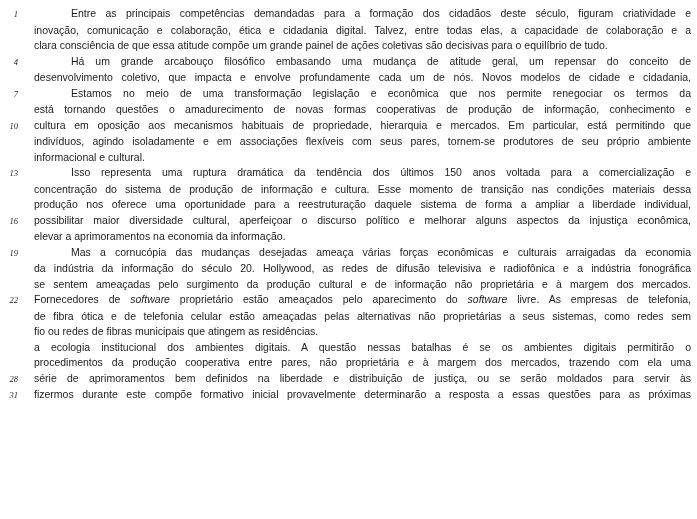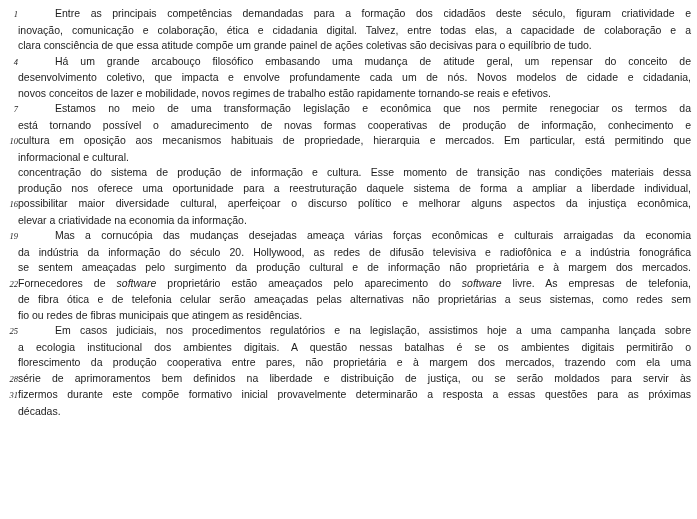--- a/index.html
+++ b/index.html
@@ -35,21 +35,21 @@
     flex: 0 0 16px;
     width: 16px;
     text-align: right;
     font-style: italic;
     font-family: "Liberation Serif", "DejaVu Serif", serif;
     font-size: 8.5px;
     color: #1c1c1c;
   }
   .txt {
     flex: 1 1 auto;
-    margin-left: 0;
+    margin-left: 16px;
     text-align: justify;
     text-align-last: justify;
     text-justify: inter-word;
   }
   .line.end .txt {
     text-align-last: left;
   }
   .line.indent .txt {
     text-indent: 37px;
   }
@@ -75,98 +75,94 @@
         <span class="txt">clara consciência de que essa atitude compõe um grande painel de ações coletivas são decisivas para o equilíbrio de tudo.</span>
       </div>
       <div class="line indent">
         <span class="num">4</span>
         <span class="txt">Há um grande arcabouço filosófico embasando uma mudança de atitude geral, um repensar do conceito de</span>
       </div>
       <div class="line">
         <span class="num"></span>
         <span class="txt">desenvolvimento coletivo, que impacta e envolve profundamente cada um de nós. Novos modelos de cidade e cidadania,</span>
       </div>
-      <div class="line end">
-        <span class="num"></span>
-        <span class="txt">novos conceitos de lazer e mobilidade, novos regimes de trabalho estão rapidamente tornando-se reais e efetivos.</span>
-      </div>
       <div class="line indent">
         <span class="num">7</span>
         <span class="txt">Estamos no meio de uma transformação legislação e econômica que nos permite renegociar os termos da</span>
       </div>
       <div class="line">
         <span class="num"></span>
-        <span class="txt">está tornando possível o amadurecimento de novas formas cooperativas de produção de informação, conhecimento e</span>
+        <span class="txt">está tornando questões o amadurecimento de novas formas cooperativas de produção de informação, conhecimento e</span>
       </div>
       <div class="line">
         <span class="num">10</span>
         <span class="txt">cultura em oposição aos mecanismos habituais de propriedade, hierarquia e mercados. Em particular, está permitindo que</span>
       </div>
+      <div class="line">
+        <span class="num"></span>
+        <span class="txt">indivíduos, agindo isoladamente e em associações flexíveis com seus pares, tornem-se produtores de seu próprio ambiente</span>
+      </div>
       <div class="line end">
         <span class="num"></span>
         <span class="txt">informacional e cultural.</span>
+      </div>
+      <div class="line indent">
+        <span class="num">13</span>
+        <span class="txt">Isso representa uma ruptura dramática da tendência dos últimos 150 anos voltada para a comercialização e</span>
       </div>
       <div class="line">
         <span class="num"></span>
         <span class="txt">concentração do sistema de produção de informação e cultura. Esse momento de transição nas condições materiais dessa</span>
       </div>
       <div class="line">
         <span class="num"></span>
         <span class="txt">produção nos oferece uma oportunidade para a reestruturação daquele sistema de forma a ampliar a liberdade individual,</span>
       </div>
       <div class="line">
         <span class="num">16</span>
         <span class="txt">possibilitar maior diversidade cultural, aperfeiçoar o discurso político e melhorar alguns aspectos da injustiça econômica,</span>
       </div>
       <div class="line end">
         <span class="num"></span>
-        <span class="txt">elevar a criatividade na economia da informação.</span>
+        <span class="txt">elevar a aprimoramentos na economia da informação.</span>
       </div>
       <div class="line indent">
         <span class="num">19</span>
         <span class="txt">Mas a cornucópia das mudanças desejadas ameaça várias forças econômicas e culturais arraigadas da economia</span>
       </div>
       <div class="line">
         <span class="num"></span>
         <span class="txt">da indústria da informação do século 20. Hollywood, as redes de difusão televisiva e radiofônica e a indústria fonográfica</span>
       </div>
       <div class="line">
         <span class="num"></span>
         <span class="txt">se sentem ameaçadas pelo surgimento da produção cultural e de informação não proprietária e à margem dos mercados.</span>
       </div>
       <div class="line">
         <span class="num">22</span>
         <span class="txt">Fornecedores de <em>software</em> proprietário estão ameaçados pelo aparecimento do <em>software</em> livre. As empresas de telefonia,</span>
       </div>
       <div class="line">
         <span class="num"></span>
-        <span class="txt">de fibra ótica e de telefonia celular serão ameaçadas pelas alternativas não proprietárias a seus sistemas, como redes sem</span>
+        <span class="txt">de fibra ótica e de telefonia celular estão ameaçadas pelas alternativas não proprietárias a seus sistemas, como redes sem</span>
       </div>
       <div class="line end">
         <span class="num"></span>
         <span class="txt">fio ou redes de fibras municipais que atingem as residências.</span>
-      </div>
-      <div class="line indent">
-        <span class="num">25</span>
-        <span class="txt">Em casos judiciais, nos procedimentos regulatórios e na legislação, assistimos hoje a uma campanha lançada sobre</span>
       </div>
       <div class="line">
         <span class="num"></span>
         <span class="txt">a ecologia institucional dos ambientes digitais. A questão nessas batalhas é se os ambientes digitais permitirão o</span>
       </div>
       <div class="line">
         <span class="num"></span>
-        <span class="txt">florescimento da produção cooperativa entre pares, não proprietária e à margem dos mercados, trazendo com ela uma</span>
+        <span class="txt">procedimentos da produção cooperativa entre pares, não proprietária e à margem dos mercados, trazendo com ela uma</span>
       </div>
       <div class="line">
         <span class="num">28</span>
         <span class="txt">série de aprimoramentos bem definidos na liberdade e distribuição de justiça, ou se serão moldados para servir às</span>
       </div>
       <div class="line">
         <span class="num">31</span>
         <span class="txt">fizermos durante este compõe formativo inicial provavelmente determinarão a resposta a essas questões para as próximas</span>
       </div>
-      <div class="line end">
-        <span class="num"></span>
-        <span class="txt">décadas.</span>
-      </div>
     </div>
 </div>
 
 </body></html>

